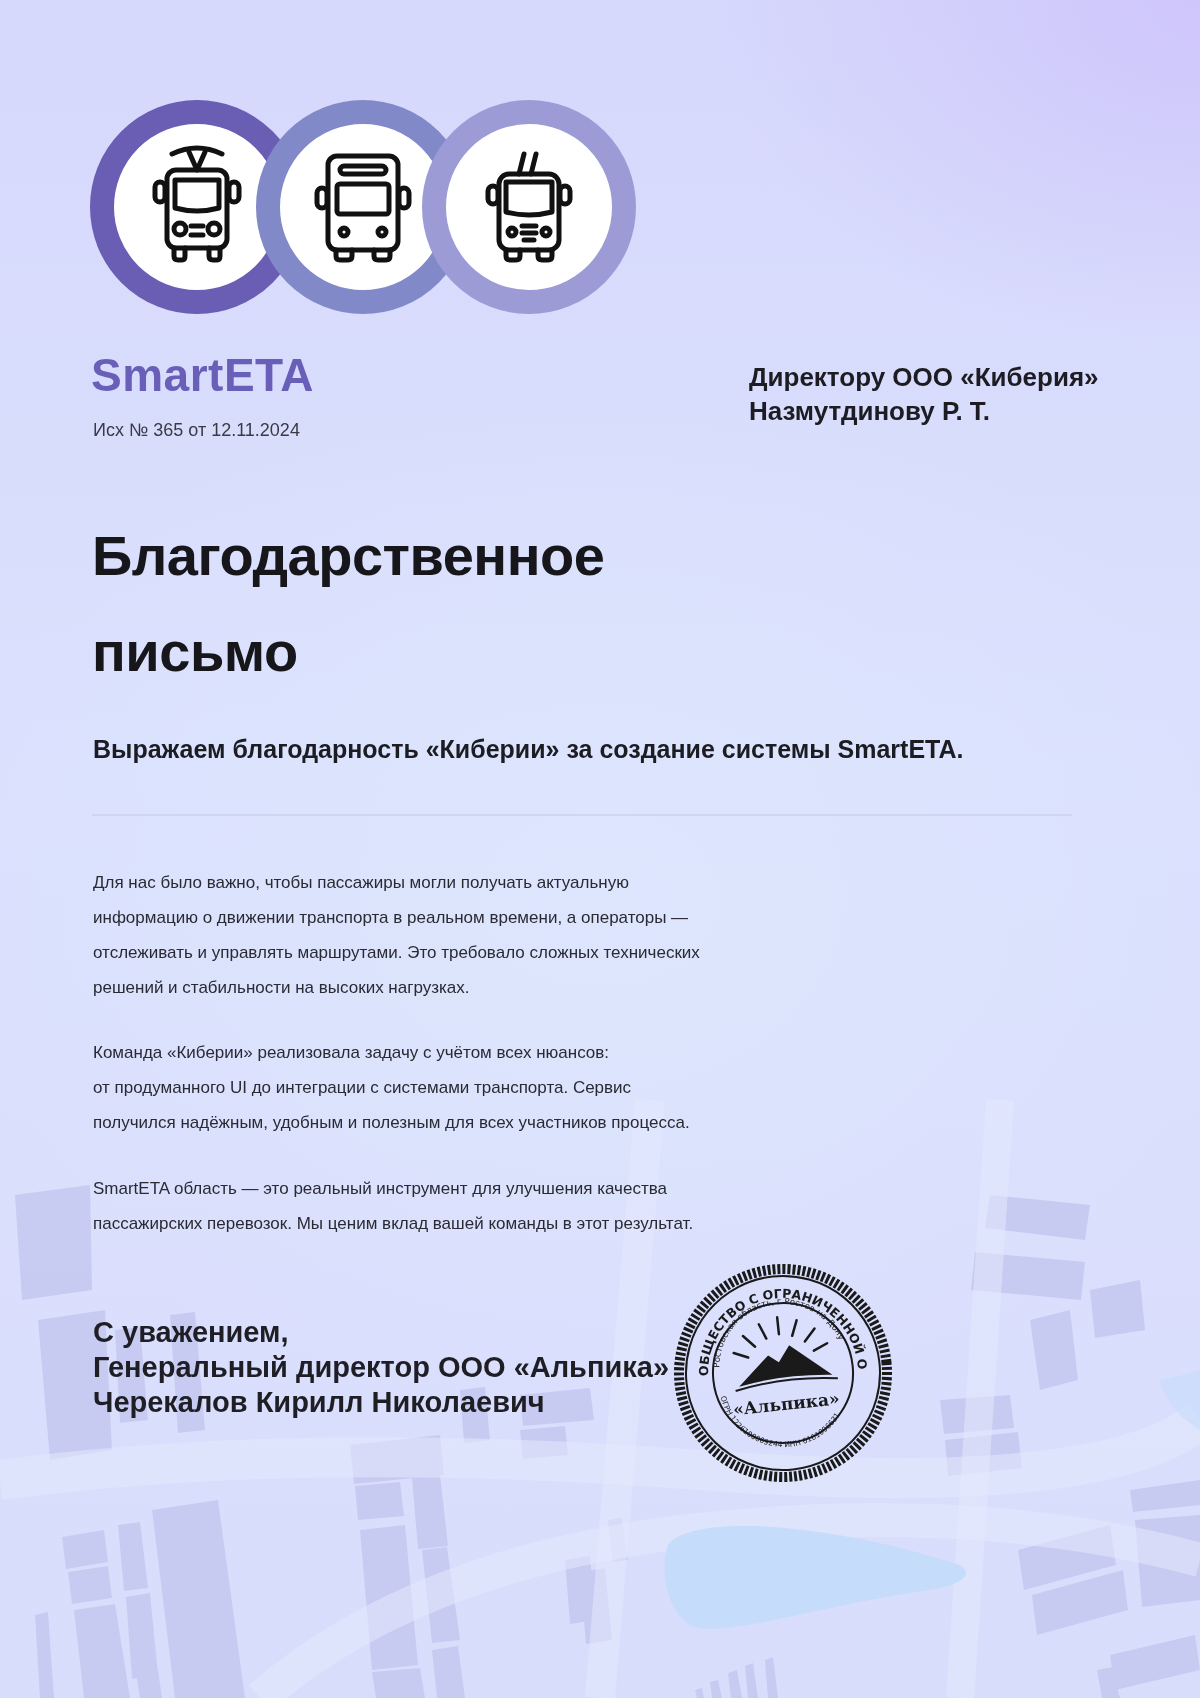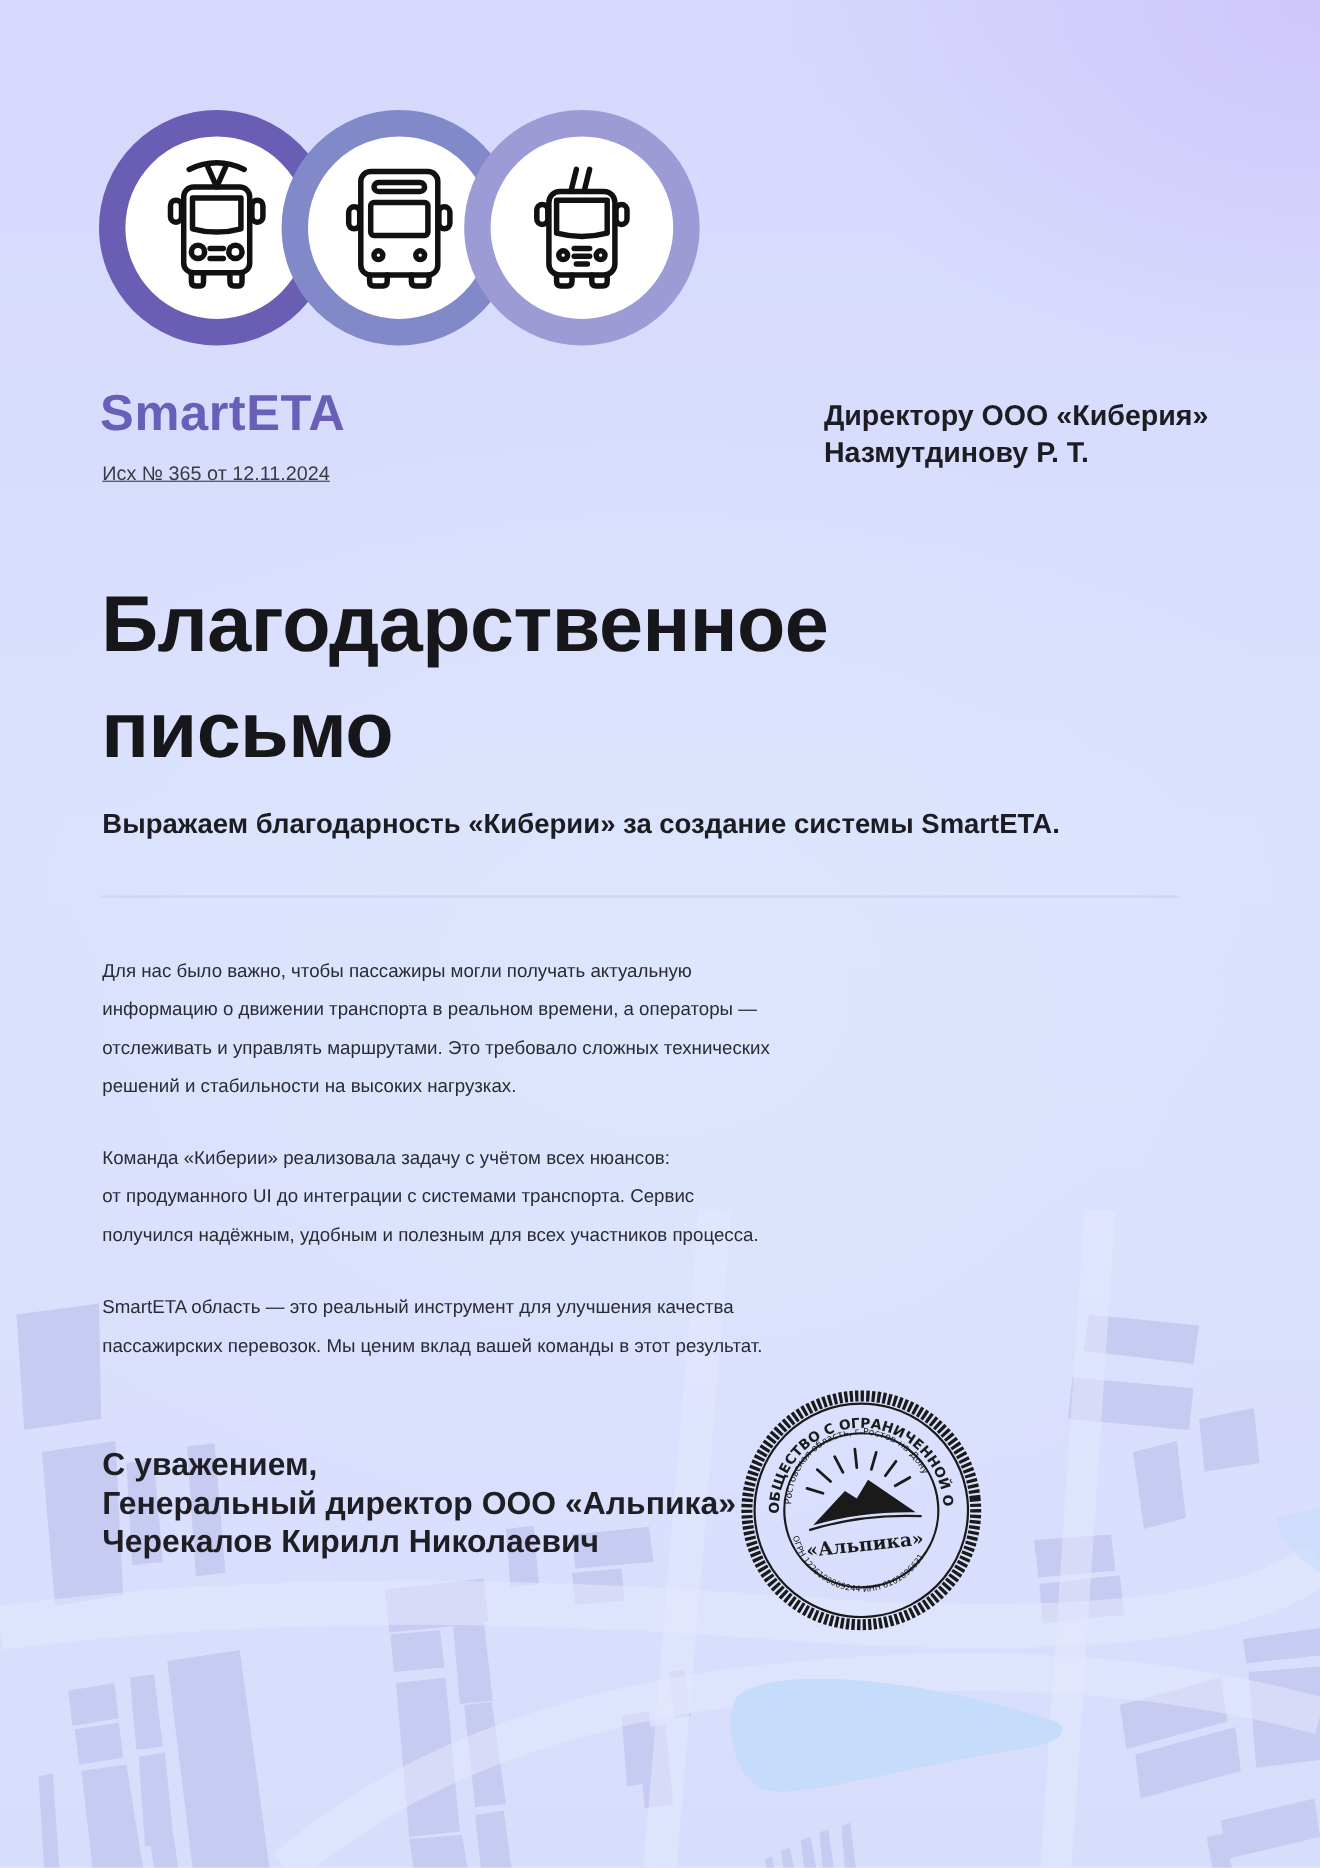--- a/index.html
+++ b/index.html
@@ -21,27 +21,27 @@
     box-sizing: border-box; border: 24px solid #6a5fb7; background: #ffffff;
     display: flex; align-items: center; justify-content: center;
   }
   .circle.c1 { left: 0; border-color: #6a5db4; z-index: 1; }
   .circle.c2 { left: 166px; border-color: #8189c9; z-index: 2; }
   .circle.c3 { left: 332px; border-color: #9c9bd6; z-index: 3; }
   .circle svg { width: 110px; height: 130px; }
 
   .brand { position: absolute; left: 91px; top: 348px; font-size: 46px; font-weight: 700;
     color: #6a5fb8; letter-spacing: 0.5px; }
-  .outgoing { position: absolute; left: 93px; top: 420px; font-size: 18px; color: #3a3a44; text-decoration: underline; }
+  .outgoing { position: absolute; left: 93px; top: 420px; font-size: 18px; color: #3a3a44; }
 
   .addressee { position: absolute; left: 704px; top: 360px; font-size: 26px; font-weight: 700;
     line-height: 34px; color: #1c1c22; }
   .addressee div { white-space: nowrap; margin-left: 45px; }
 
-  .title { position: absolute; left: 92px; top: 520px; font-size: 72px; font-weight: 700;
+  .title { position: absolute; left: 92px; top: 508px; font-size: 56px; font-weight: 700;
     line-height: 96px; color: #17171b; letter-spacing: -0.5px; }
   .lead { position: absolute; left: 93px; top: 735px; font-size: 25px; font-weight: 700; color: #1c1c22; }
 
   .divider { position: absolute; left: 92px; top: 814px; width: 980px; height: 2px; background: #cfd6f2; }
 
   .body-text { position: absolute; left: 93px; width: 1000px; font-size: 17px; line-height: 35px;
     color: #2a2a34; }
   .p1 { top: 865px; }
   .p2 { top: 1035px; }
   .p3 { top: 1171px; }

